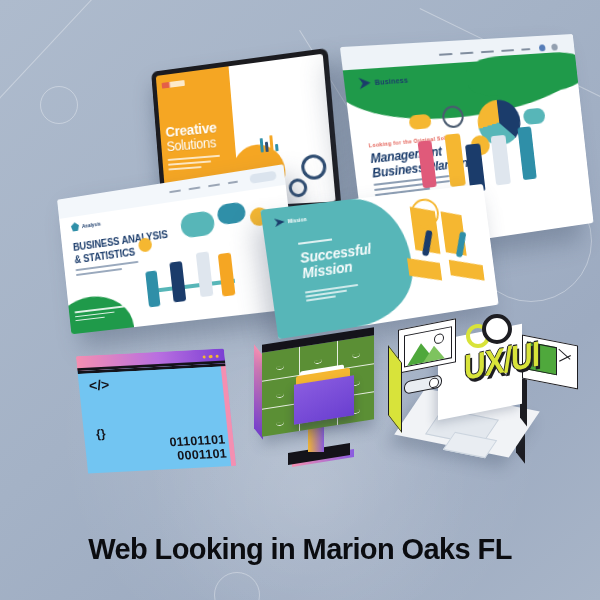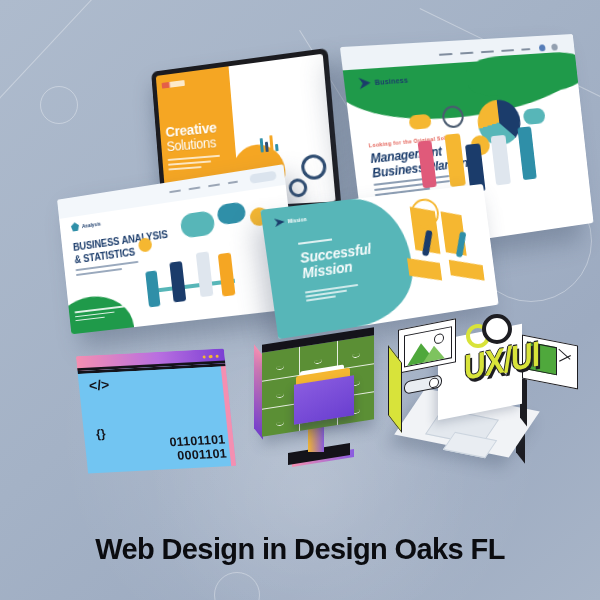--- a/index.html
+++ b/index.html
@@ -387,15 +387,15 @@
         <b></b>
       </div>
     <div class="panelR">
       <div class="sq"></div>
       <div class="x1"></div>
       <div class="x2"></div>
     </div>
     <div class="word">UX/UI</div>
   </div>
 
-  <div id="title">Web Design in Design Oaks FL</div>
+  <div id="title">Web Looking in Marion Oaks FL</div>
 
 </div>
 
 </body></html>

